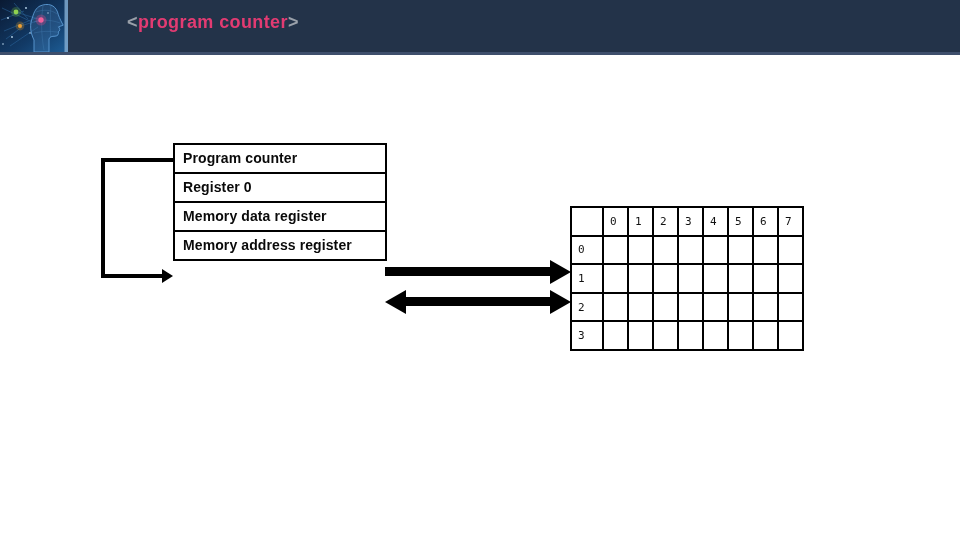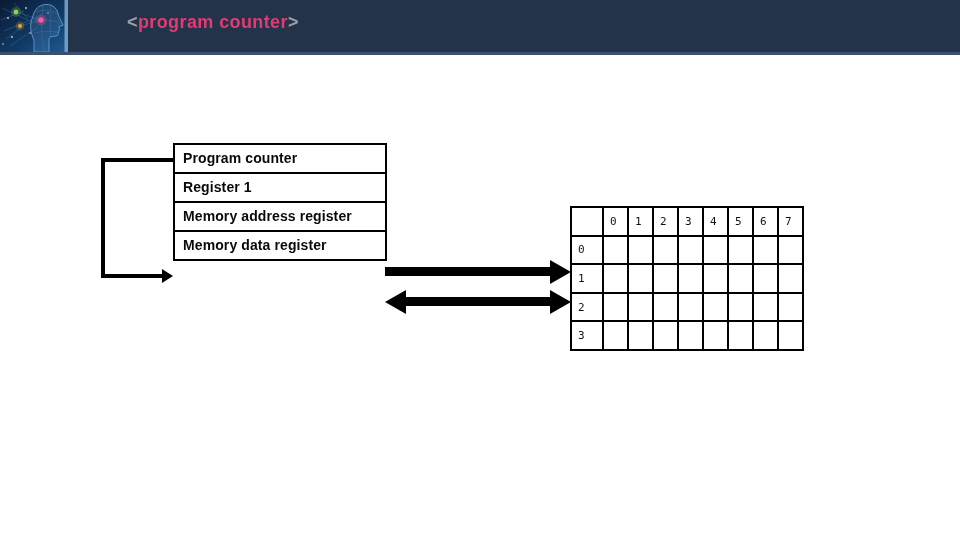--- a/index.html
+++ b/index.html
@@ -117,23 +117,23 @@
       <circle cx="48" cy="13" r="0.7"></circle>
         <circle cx="3" cy="44" r="0.8"></circle>
     </g>
     <rect x="64.5" y="0" width="3.5" height="52" fill="#7fa9cf" opacity="0.85"></rect>
   </svg>
 
   <div class="slide-title"><span class="bracket">&lt;</span><span class="word">program counter</span><span class="bracket">&gt;</span></div>
 
   <div class="reg-stack">
     <div class="reg-row">Program counter</div>
-    <div class="reg-row">Register 1</div>
+    <div class="reg-row">Register 0</div>
+    <div class="reg-row">Memory data register</div>
     <div class="reg-row">Memory address register</div>
-    <div class="reg-row">Memory data register</div>
   </div>
 
   <div class="line loop-top"></div>
   <div class="line loop-vert"></div>
   <div class="line loop-bot"></div>
   <div class="loop-head"></div>
 
   <div class="shaft mar-shaft"></div>
   <div class="mar-head"></div>
 

